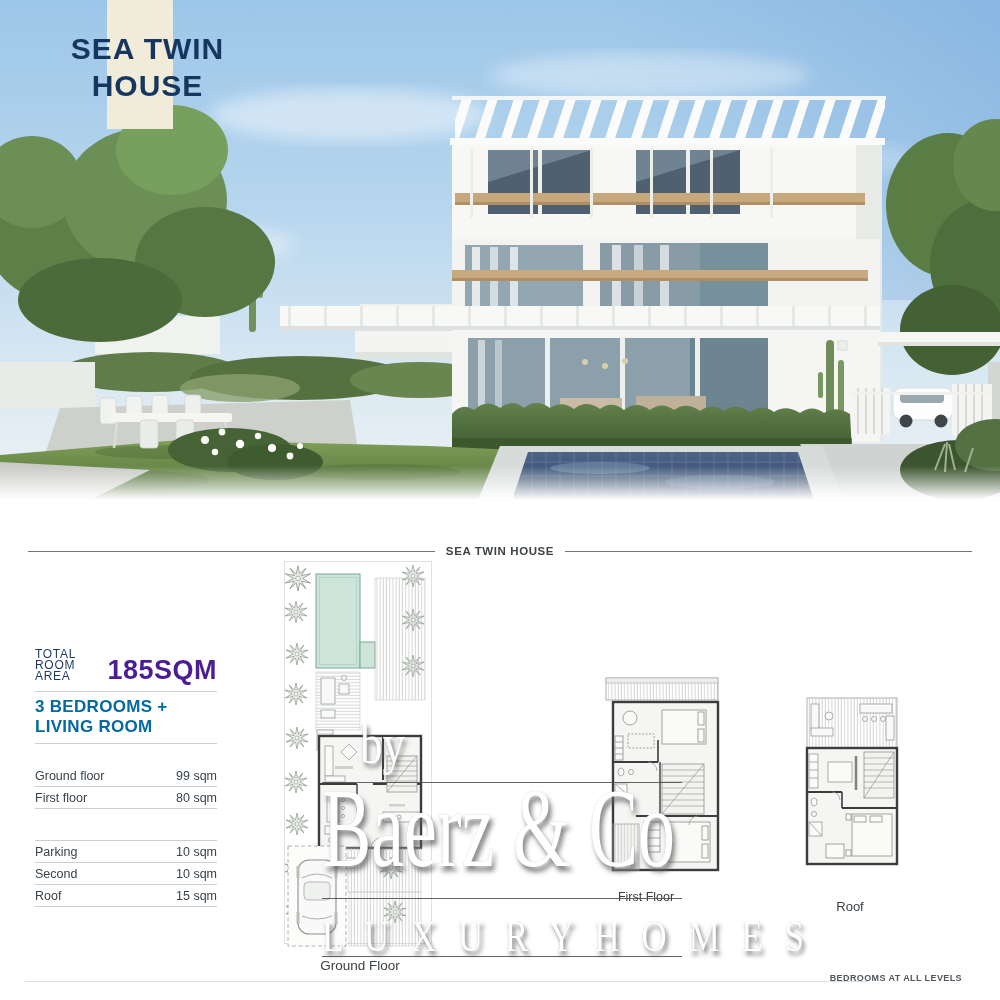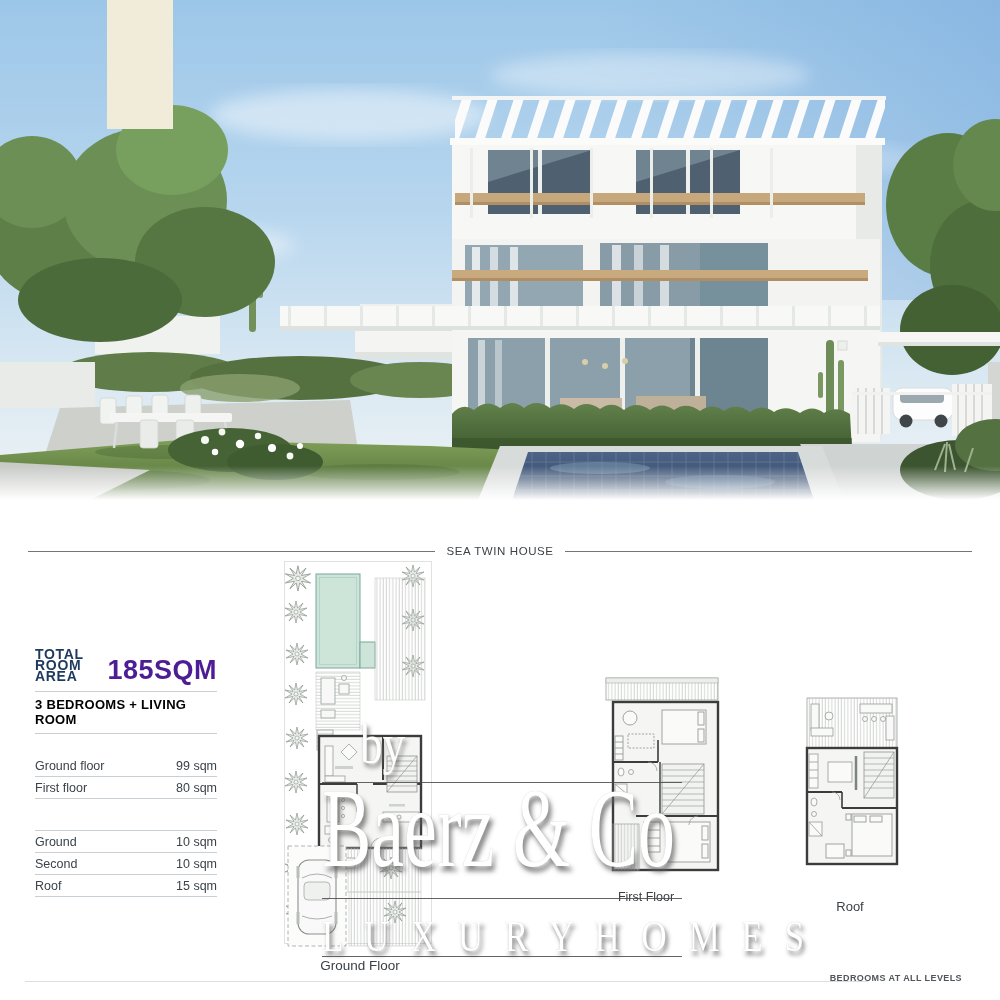--- a/index.html
+++ b/index.html
@@ -12,32 +12,32 @@
   .brand-stripe{position:absolute;left:107px;top:0;width:66px;height:129px;
                 background:#f0ecd9;z-index:2;}
   .hero-title{position:absolute;left:45px;top:30px;width:205px;text-align:center;
               z-index:3;color:#16365e;font-size:30px;line-height:37px;font-weight:600;
               letter-spacing:1px;}
 
   
   .section-divider{position:absolute;left:28px;right:28px;top:545px;z-index:2;
                    display:flex;align-items:center;gap:11px;}
   .section-divider .rule{flex:1;height:1px;background:#70767b;}
-  .section-divider .label{font-size:11.5px;font-weight:400;color:#3e4347;
+  .section-divider .label{font-size:11.5px;font-weight:700;color:#3e4347;
                           letter-spacing:.6px;white-space:nowrap;}
 
   
   .info-panel{position:absolute;left:35px;top:649px;width:182px;z-index:2;}
   .total-row{display:flex;align-items:flex-end;gap:9px;padding-bottom:6px;
              border-bottom:1px solid #c9d0d5;}
-  .total-label{font-size:14px;font-weight:700;letter-spacing:.7px;line-height:11px;
+  .total-label{font-size:12px;font-weight:400;letter-spacing:.7px;line-height:11px;
                color:#1d3a5e;padding-bottom:3px;}
   .total-value{font-size:27px;font-weight:700;color:#4c1d95;letter-spacing:.5px;
                line-height:30px;}
-  .config{font-size:13px;font-weight:700;color:#000000;letter-spacing:.3px;
+  .config{font-size:17px;font-weight:700;color:#0369a1;letter-spacing:.3px;
           padding:5px 0 6px;border-bottom:1px solid #c9d0d5;}
   .rows{margin-top:21px;}
   .row{display:flex;justify-content:space-between;align-items:center;height:21px;
        border-bottom:1px solid #c9d0d5;font-size:12.5px;color:#39434b;}
   .row .v{text-align:right;}
   .spacer{height:31px;border-bottom:1px solid #c9d0d5;}
 
   
   .plan{position:absolute;z-index:2;}
   .plan-label{position:absolute;z-index:2;text-align:center;color:#3a3f44;
@@ -340,20 +340,24 @@
         <ellipse cx="960" cy="470" rx="60" ry="30" fill="#3c5530"></ellipse>
         <ellipse cx="995" cy="445" rx="40" ry="26" fill="#547142"></ellipse>
         <path d="M935 470 l10 -26 M945 472 l2 -30 M955 470 l-6 -26 M965 472 l8 -24" stroke="#9fb08e" stroke-width="2" fill="none"></path>
       </g>
 
       <rect x="0" y="466" width="1000" height="34" fill="url(#fadeWhite)"></rect>
     </svg>
   </div>
 
   <div class="brand-stripe"></div>
+  <div class="hero-title">
+    <div>SEA TWIN</div>
+    <div>HOUSE</div>
+  </div>
 
   <div class="section-divider">
     <span class="rule"></span>
     <span class="label">SEA TWIN HOUSE</span>
     <span class="rule"></span>
   </div>
 
   <div class="info-panel">
     <div class="total-row">
       <div class="total-label">
@@ -367,21 +371,21 @@
       <div class="row">
         <span>Ground floor</span>
         <span class="v">99 sqm</span>
       </div>
       <div class="row">
         <span>First floor</span>
         <span class="v">80 sqm</span>
       </div>
       <div class="spacer"></div>
       <div class="row">
-        <span>Ground</span>
+        <span>Parking</span>
         <span class="v">10 sqm</span>
       </div>
       <div class="row">
         <span>Second</span>
         <span class="v">10 sqm</span>
       </div>
       <div class="row">
         <span>Roof</span>
         <span class="v">15 sqm</span>
       </div>

